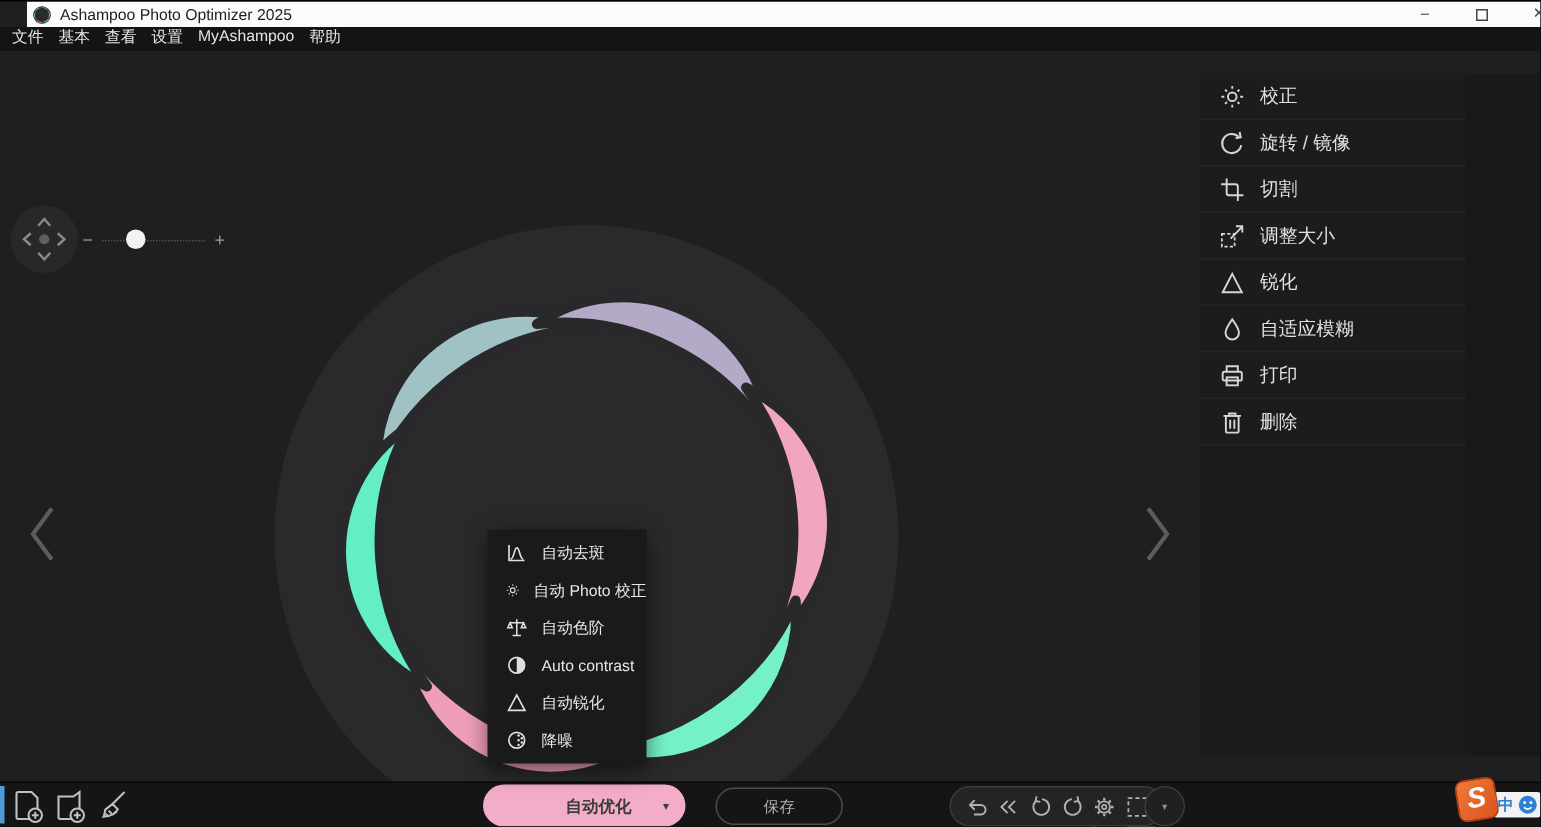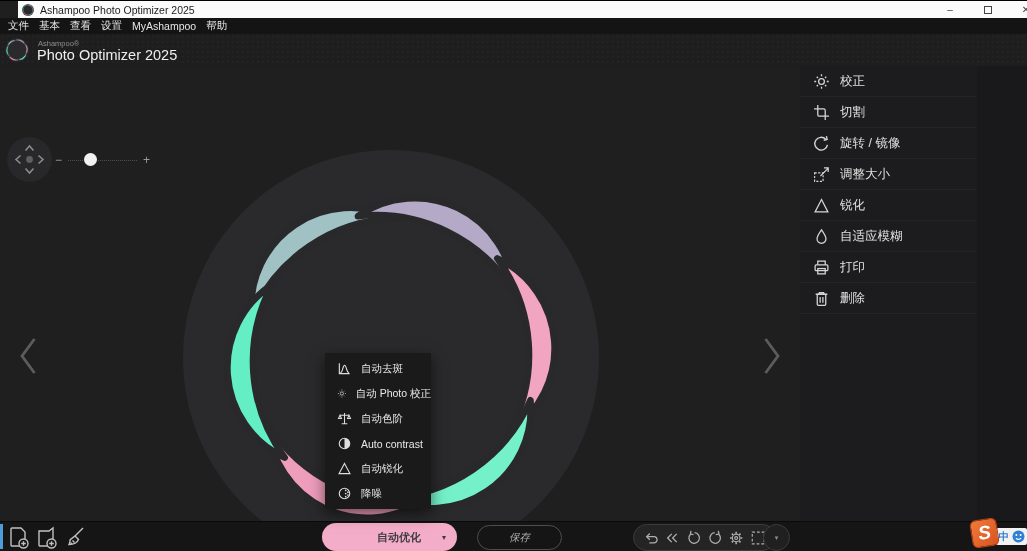--- a/index.html
+++ b/index.html
@@ -13,21 +13,21 @@
   .titlebar { position:absolute; left:0; top:0; width:1027px; height:17px;
     background:#fbfbfb; display:flex; align-items:center;margin-left:18px; }
   .titlebar .appicon { margin-left:4px; width:12px; height:12px; }
   .titlebar .title { margin-left:6px; font-size:10.5px; color:#1c1c1c; }
   .win-controls { position:absolute; right:0; top:0; height:17px; display:flex; }
   .win-btn { width:38px; height:17px; display:flex; align-items:center; justify-content:center;
     font-size:10px; color:#444; cursor:default; }
   .win-btn.max span { display:block; width:8px; height:8px; border:1px solid #444; }
   
   .menubar { position:absolute; left:0; top:17px; width:1027px; height:16px;
-    background:#141414; display:flex; align-items:center; gap:10px; padding-left:8px; }
+    background:#141414; display:flex; align-items:flex-start; gap:10px; padding-left:8px; }
   .menubar .mitem { font-size:10.5px; color:#e6e6e6; white-space:nowrap; }
   
   .header { position:absolute; left:0; top:33px; width:1027px; height:32px; background:#1e1e1f;
     background-image:radial-gradient(#242425 1px, transparent 1px); background-size:5px 5px; }
   .brand-icon { position:absolute; left:5px; top:4px; width:24px; height:24px; }
   .brand-company { position:absolute; left:38px; top:5px; font-size:7.5px; color:#8f8f8f; }
   .brand-product { position:absolute; left:37px; top:13px; font-size:14.5px; color:#efefef; }
   
   .canvas { position:absolute; left:0; top:65px; width:800px; height:455px; background:#1f1f20; }
   .disk { position:absolute; left:183px; top:84px; width:416px; height:416px; border-radius:50%;
@@ -41,38 +41,38 @@
   .zoom-sign { position:absolute; top:1px; font-size:12px; color:#9a9a9a; }
   .zoom-sign.minus { left:0; } .zoom-sign.plus { right:0; }
   .zoom-track { position:absolute; left:13px; right:13px; top:8px; border-top:1px dotted #4e4e4e; }
   .zoom-knob { position:absolute; left:29px; top:1px; width:13px; height:13px; border-radius:50%;
     background:#f2f2f2; }
   .collapse-btn { position:absolute; left:709px; top:481px; width:24px; height:24px; }
   .monitor-pill { position:absolute; left:742px; top:480px; width:52px; height:26px;
     border-radius:13px; background:#2e2e30; display:flex; align-items:center; }
   .monitor-pill svg { margin-left:7px; }
   
-  .side { position:absolute; left:800px; top:65px; width:227px; height:455px; background:#1c1c1e; }
+  .side { position:absolute; left:800px; top:48px; width:227px; height:455px; background:#1c1c1e; }
   .side .darkstrip { position:absolute; left:177px; top:0; width:50px; height:455px; background:#19191b; }
   .tool-row { position:relative; width:177px; height:31px; display:flex; align-items:center;
     gap:10px; padding-left:13px; border-bottom:1px solid #242427; cursor:pointer; }
   .tool-row .tlabel { font-size:12.5px; color:#e0e0e0; white-space:nowrap; }
   
   .bottombar { position:absolute; left:0; top:520px; width:1027px; height:31px;
     background:#151515; border-top:1px solid #0a0a0a; }
   .accent-bar { position:absolute; left:0; top:2px; width:3px; height:25px; background:#4e9bd8; }
   .bl-icon { position:absolute; top:3px; width:25px; height:25px; cursor:pointer; }
   .auto-btn { position:absolute; left:322px; top:1px; width:135px; height:28px; border-radius:14px;
     background:#f4adc8; display:flex; align-items:center; justify-content:center; cursor:pointer; }
   .auto-btn .albl { font-size:11px; font-weight:bold; color:#3c3c3c;padding-left:19px; }
   .auto-btn .caret { position:absolute; right:11px; top:10px; font-size:8px; color:#3c3c3c; }
   .save-btn { position:absolute; left:477px; top:3px; width:85px; height:25px; border-radius:13px;
     border:1px solid #4d4d4d; display:flex; align-items:center; justify-content:center;
     cursor:pointer; }
-  .save-btn .slbl { font-size:10.5px; color:#b0b0b0;font-style:italic; }
+  .save-btn .slbl { font-size:10.5px; color:#b0b0b0; }
   .hist-pill { position:absolute; left:633px; top:2px; width:143px; height:27px; border-radius:14px;
     background:#242425; border:1px solid #3c3c3c; display:flex; align-items:center;
     gap:5px; padding:0 9px; }
   .hist-cap { position:absolute; left:763px; top:2px; width:27px; height:27px; border-radius:50%;
     background:#202021; border:1px solid #3c3c3c; display:flex; align-items:center;
     justify-content:center; font-size:7px; color:#8f8f8f; cursor:pointer; }
   
   .ime-strip { position:absolute; left:996px; top:527px; width:31px; height:17px; background:#f2f2f2;
     border-radius:2px; display:flex; align-items:center; justify-content:space-evenly; z-index:70; }
   .ime-zh { font-size:10.5px; font-weight:bold; color:#2f7fd3; }
@@ -122,28 +122,20 @@
 
   <div class="menubar">
     <span class="mitem">文件</span>
     <span class="mitem">基本</span>
     <span class="mitem">查看</span>
     <span class="mitem">设置</span>
     <span class="mitem">MyAshampoo</span>
     <span class="mitem">帮助</span>
   </div>
 
-  <div class="header">
-    <svg class="brand-icon" viewBox="-190 -190 380 380">
-      <circle r="186" fill="#2a2a2c"></circle>
-        <use href="#petals"></use>
-    </svg>
-    <span class="brand-company">Ashampoo®</span>
-    <span class="brand-product">Photo Optimizer 2025</span>
-  </div>
 
   <div class="canvas">
     <div class="disk"></div>
     <svg class="logo-big" viewBox="-185 -185 370 370">
       <use href="#petals"></use>
     </svg>
 
     <svg class="pan-pad" viewBox="0 0 45 45">
       <g fill="none" stroke="#8a8a8a" stroke-width="1.6">
         <path d="M18.5 13.5l4-4.5 4 4.5"></path>
@@ -192,34 +184,34 @@
         <g fill="none" stroke="#d5d5d5" stroke-width="1.2">
             <circle cx="8" cy="8" r="2.7"></circle>
         <path d="M8 1.2V3M8 13v1.8M1.2 8H3M13 8h1.8M3.5 3.5l1.2 1.2M11.3 11.3l1.2 1.2M12.5 3.5l-1.2 1.2M4.7 11.3l-1.2 1.2"></path>
           </g>
       </svg>
       <span class="tlabel">校正</span>
     </div>
 
     <div class="tool-row">
       <svg width="17" height="17" viewBox="0 0 16 16">
+        <path d="M13.6 9.2A6 6 0 1 1 12 4" fill="none" stroke="#d5d5d5" stroke-width="1.3"></path>
+        <path d="M12.6 1l.7 3.2-3.2.7" fill="none" stroke="#d5d5d5" stroke-width="1.3"></path>
+      </svg>
+      <span class="tlabel">旋转 / 镜像</span>
+    </div>
+
+    <div class="tool-row">
+      <svg width="17" height="17" viewBox="0 0 16 16">
         <g fill="none" stroke="#d5d5d5" stroke-width="1.2">
         <path d="M4.5 1v9a1.5 1.5 0 0 0 1.5 1.5h9"></path>
         <path d="M1 4.5h9A1.5 1.5 0 0 1 11.5 6v9"></path>
           </g>
       </svg>
       <span class="tlabel">切割</span>
-    </div>
-
-    <div class="tool-row">
-      <svg width="17" height="17" viewBox="0 0 16 16">
-        <path d="M13.6 9.2A6 6 0 1 1 12 4" fill="none" stroke="#d5d5d5" stroke-width="1.3"></path>
-        <path d="M12.6 1l.7 3.2-3.2.7" fill="none" stroke="#d5d5d5" stroke-width="1.3"></path>
-      </svg>
-      <span class="tlabel">旋转 / 镜像</span>
     </div>
 
     <div class="tool-row">
       <svg width="17" height="17" viewBox="0 0 16 16">
         <rect x="1.5" y="6.5" width="8" height="8" fill="none" stroke="#d5d5d5" stroke-width="1.1" stroke-dasharray="2 1.4"></rect>
         <path d="M7 9.5L14.3 2M10.3 1.7h4v4" fill="none" stroke="#d5d5d5" stroke-width="1.2"></path>
       </svg>
       <span class="tlabel">调整大小</span>
     </div>
 

